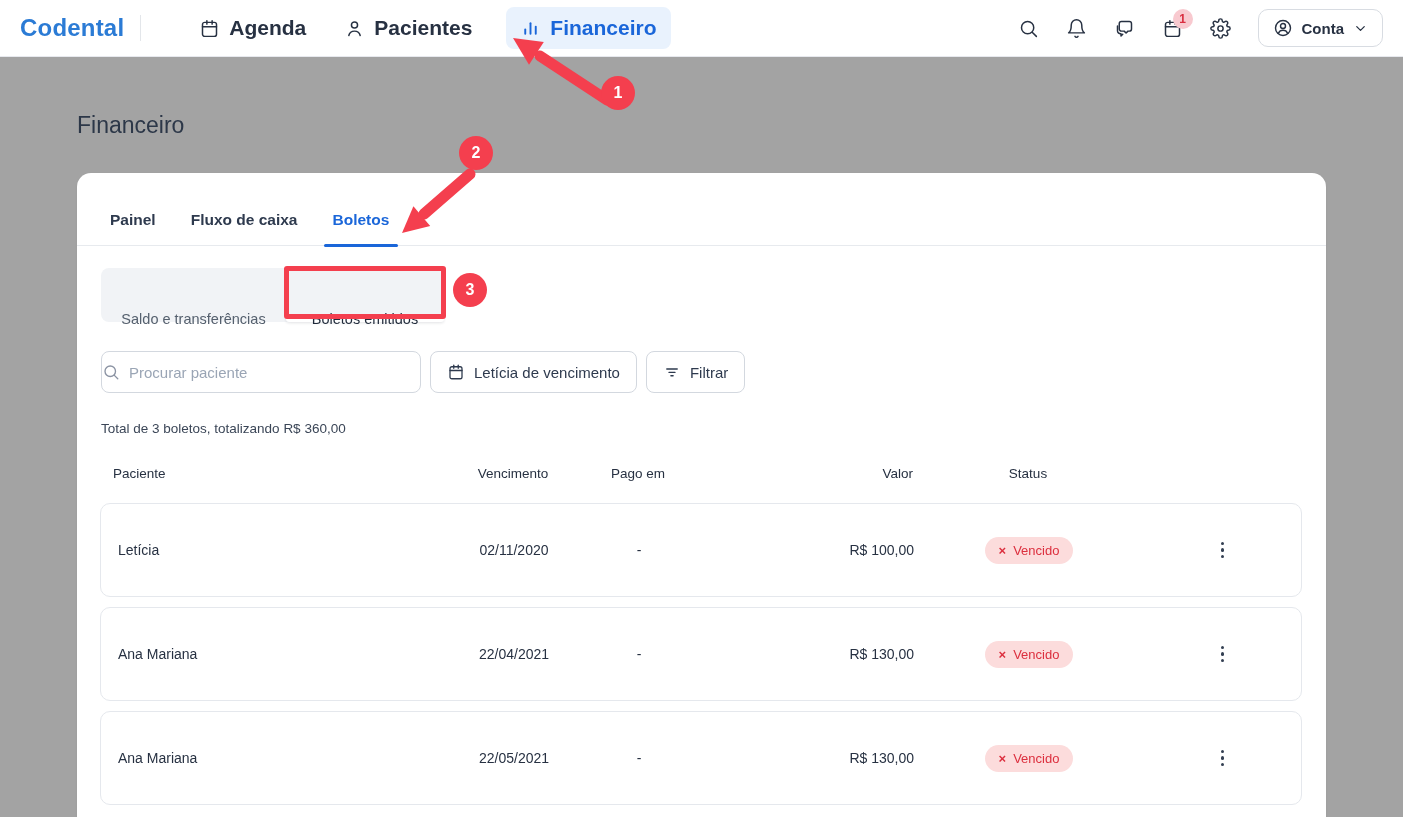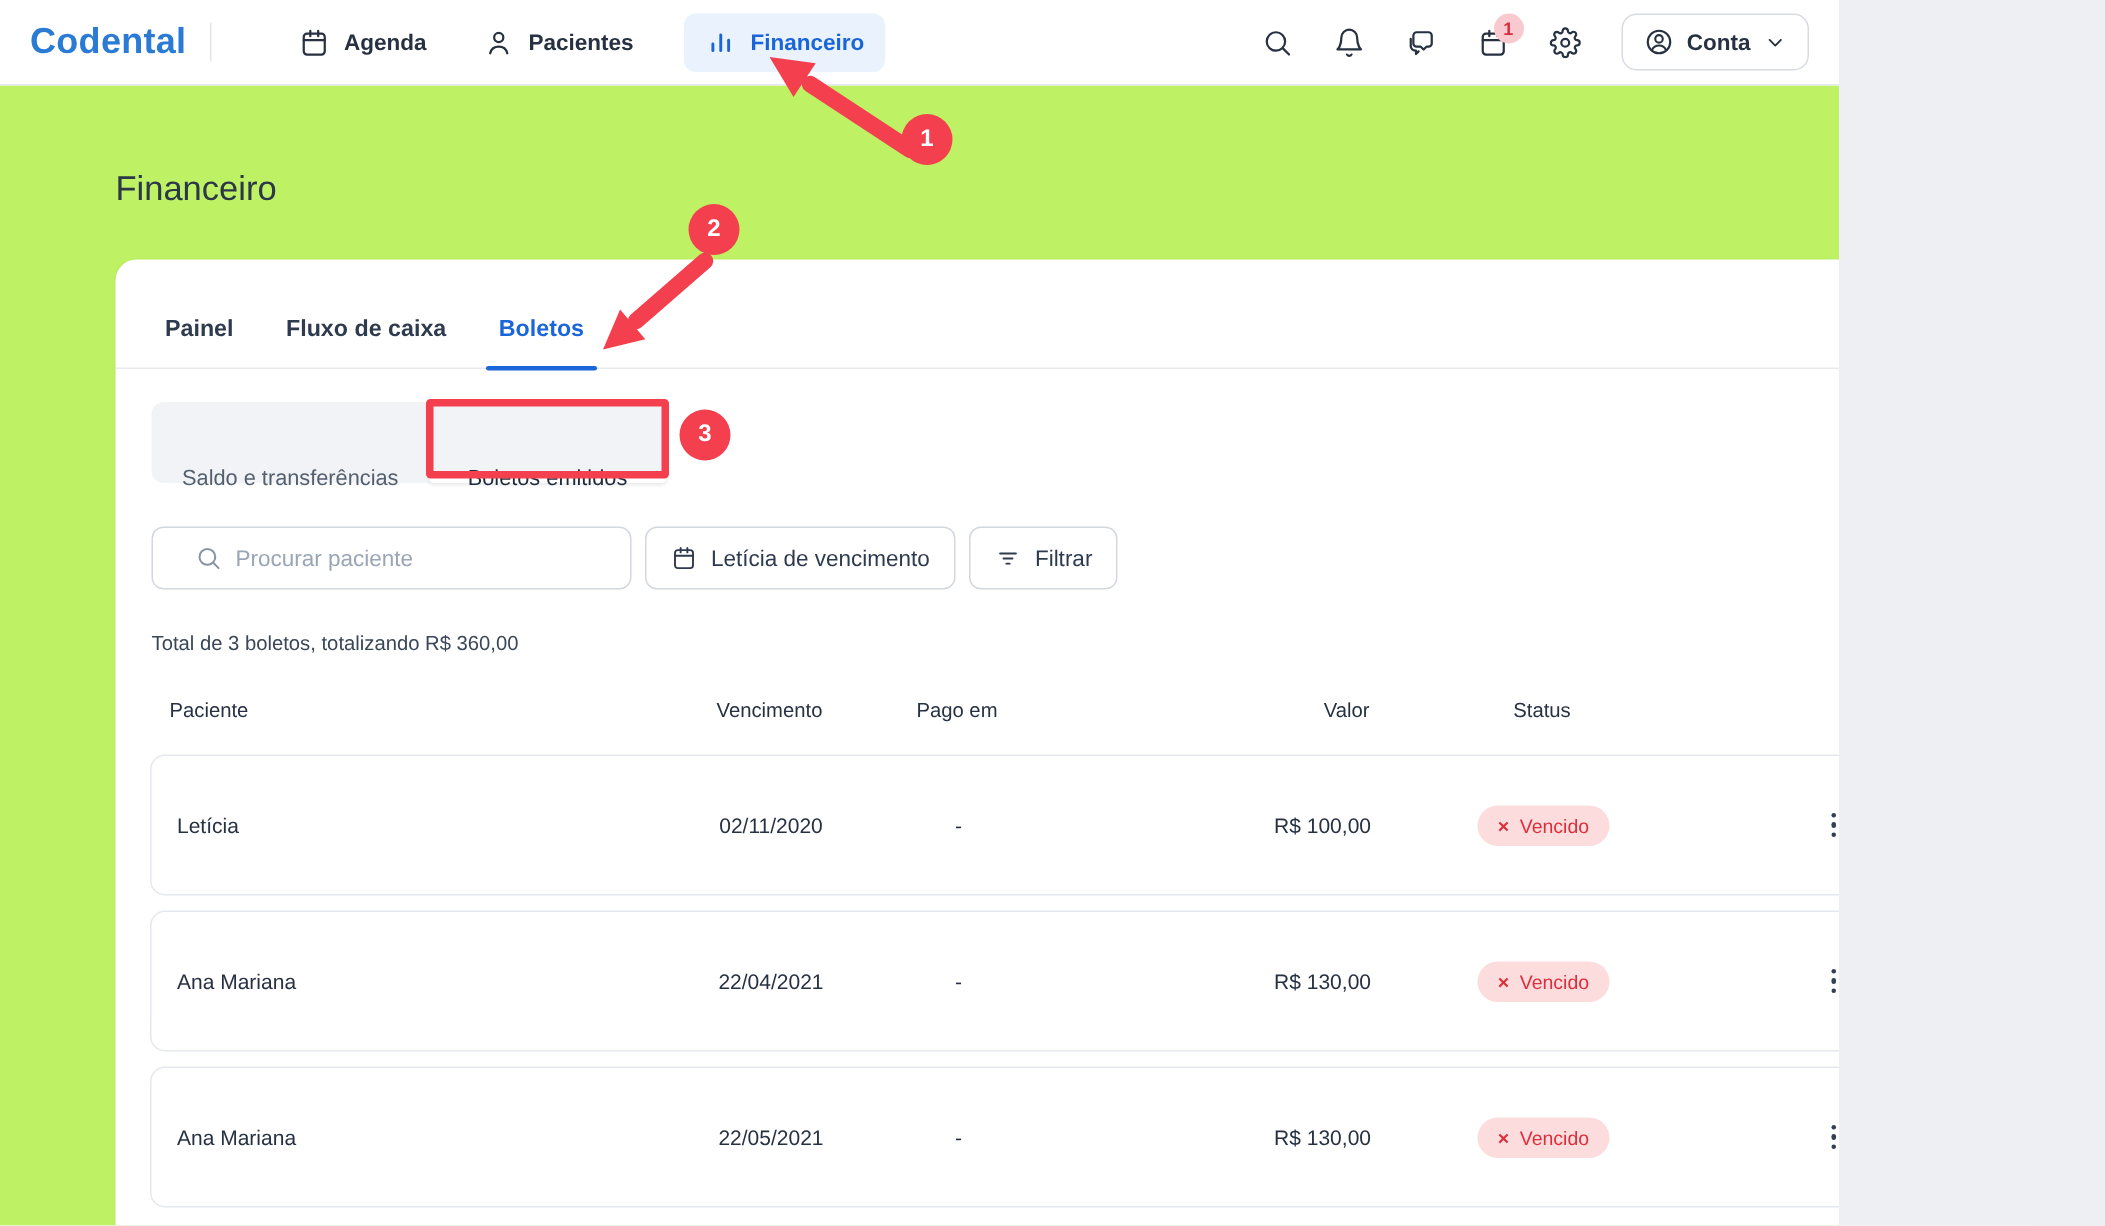--- a/index.html
+++ b/index.html
@@ -1,26 +1,26 @@
 <!DOCTYPE html>
 <html><head>
 <meta charset="utf-8">
 <style>
   * { margin:0; padding:0; box-sizing:border-box; }
   html,body { background:#edeff3; }
   body { font-family:"Liberation Sans", sans-serif; }
-  .viewport { position:relative; width:1226px; height:817px; background:#bef264; overflow:hidden; }
+  .viewport { position:relative; width:1403px; height:817px; background:#a3a3a3; overflow:hidden; }
 
   
   .topbar { position:relative; z-index:5; display:flex; align-items:center; height:57px;
             background:#ffffff; border-bottom:1px solid #e7e9ee; padding:0 20px; }
   .logo { font-size:24px; font-weight:700; color:#2b7bd5; letter-spacing:.2px; margin-right:16px; }
   .v-div { width:1px; height:26px; background:#e3e6ea; }
   .mainnav { display:flex; align-items:center; gap:30px; margin-left:54px; }
-  .nav-item { display:flex; align-items:center; gap:9px; font-size:15px; font-weight:600;
+  .nav-item { display:flex; align-items:center; gap:9px; font-size:21px; font-weight:600;
               color:#273142; padding:9px 4px; border-radius:8px; cursor:pointer; }
   .nav-item.active { background:#e9f2fd; color:#1a66d9; padding:9px 14px; }
   .nav-item.active svg { stroke:#1a66d9; }
   .icon { display:inline-flex; }
   .icon svg { stroke:#273142; fill:none; stroke-width:1.7; stroke-linecap:round; stroke-linejoin:round; }
   .topbar-right { margin-left:auto; display:flex; align-items:center; gap:27px; }
   .tool-icon { position:relative; cursor:pointer; display:inline-flex; }
   .tool-icon svg { width:21px; height:21px; }
   .notif-badge { position:absolute; top:-9px; right:-10px; width:20px; height:20px; border-radius:50%;
                  background:#f8c9cf; color:#d92d3f; font-size:12px; font-weight:700;
@@ -42,21 +42,21 @@
                        background:#1a66d9; border-radius:2px; }
 
   .subtabs { display:inline-flex; margin:22px 0 0 24px; background:#f1f3f6; border-radius:8px; height:54px; }
   .subtab { display:flex; align-items:center; justify-content:center; padding:0 20px; font-size:14.5px;
             color:#55606e; cursor:pointer; min-width:185px; border-radius:8px;margin-top:48px; }
   .subtab.active { background:#ffffff; color:#1f2a3a; font-weight:500; min-width:158px;
                    box-shadow:0 1px 3px rgba(16,24,40,.12); }
 
   .filters { display:flex; gap:9px; margin:23px 0 0 24px; height:42px; }
   .search-box { display:flex; align-items:center; gap:9px; width:320px; border:1px solid #d3d8df;
-                border-radius:8px; padding:0 28px; background:#fff; }
+                border-radius:8px; padding:0 0; background:#fff; }
   .search-box svg { width:18px; height:18px; stroke:#8b93a3; fill:none; stroke-width:1.8; stroke-linecap:round; }
   .search-box input { border:none; outline:none; flex:1; font-size:15px; color:#2e3a4e;
                       font-family:"Liberation Sans", sans-serif; background:transparent; }
   .search-box input::placeholder { color:#9aa5b5; }
   .btn { display:flex; align-items:center; gap:9px; border:1px solid #d3d8df; border-radius:8px;
          background:#fff; padding:0 16px; font-size:15px; font-weight:500; color:#2e3a4e; cursor:pointer;
          font-family:"Liberation Sans", sans-serif; }
   .btn svg { width:18px; height:18px; stroke:#2e3a4e; fill:none; stroke-width:1.7; stroke-linecap:round; stroke-linejoin:round; }
 
   .summary { margin:28px 0 0 24px; font-size:13.5px; color:#3b4657; }

